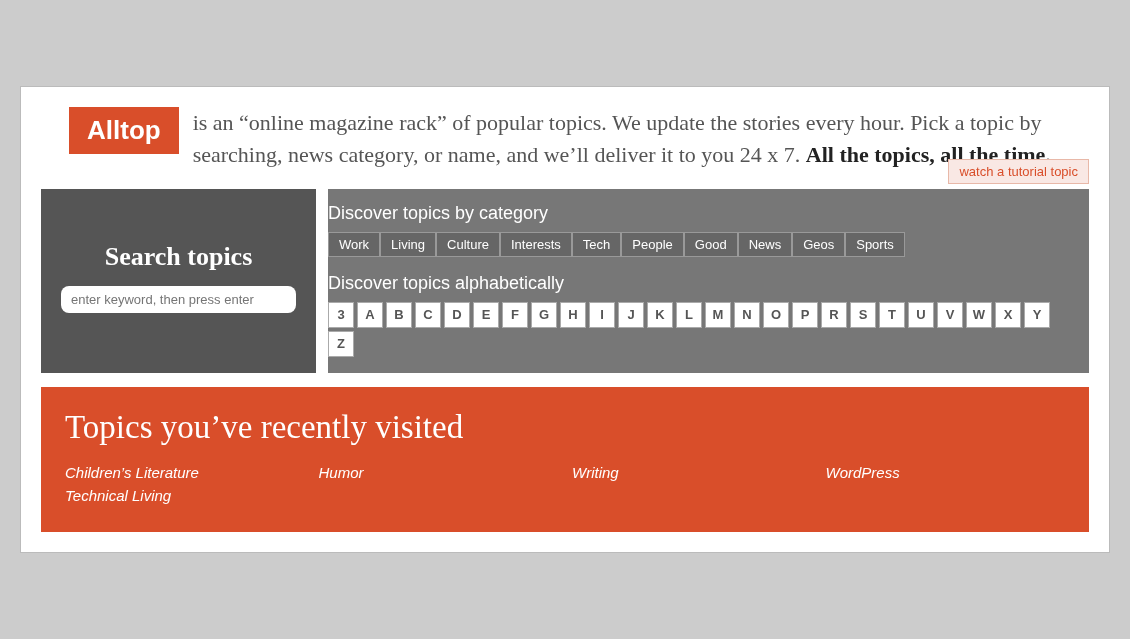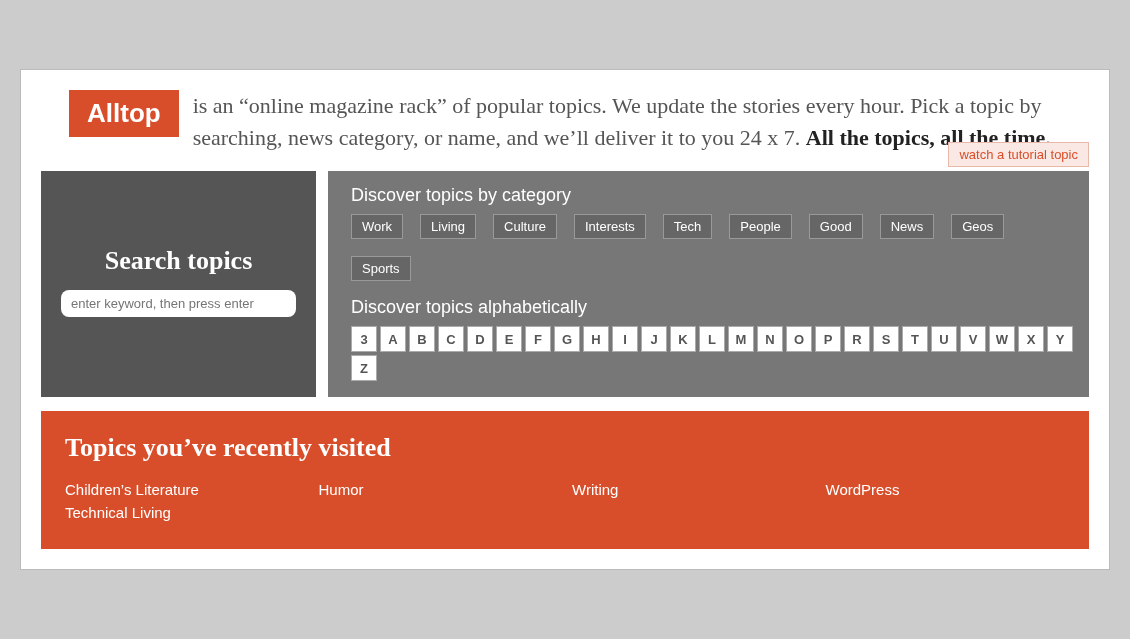--- a/index.html
+++ b/index.html
@@ -92,33 +92,33 @@
       border-radius: 8px;
       font-size: 13px;
       color: #888;
       font-family: Arial, sans-serif;
       outline: none;
     }
     
     .discover-panel {
       background: #777;
       flex: 1;
-      padding: 14px 16px 16px 23px;
+      padding: 14px 16px 16px 0;
     }
     .discover-section-title {
       color: #fff;
       font-size: 18px;
       font-family: Arial, sans-serif;
       font-weight: normal;
       margin-bottom: 8px;
     }
     .category-list {
       display: flex;
       flex-wrap: wrap;
-      gap: 17px;
+      gap: 0;
       margin-bottom: 16px;
     }
     .category-btn {
       background: #666;
       color: #fff;
       border: 1px solid #999;
       padding: 4px 10px;
       font-size: 13px;
       font-family: Arial, sans-serif;
       cursor: pointer;
@@ -142,29 +142,30 @@
       cursor: pointer;
       font-weight: bold;
     }
     
     .recently-visited {
       background: #d94e2a;
       padding: 22px 24px 28px 24px;
     }
     .recently-title {
       color: #fff;
-      font-size: 26px;
+      font-size: 33px;
       font-family: Georgia, serif;
-      font-weight: bold;
+      font-weight: normal;
       margin-bottom: 18px;
     }
     .recently-grid {
       display: grid;
       grid-template-columns: repeat(4, 1fr);
       gap: 6px 14px;
+      font-style: italic;
     }
     .recently-link {
       color: #fff;
       font-size: 15px;
       font-family: Arial, sans-serif;
       text-decoration: none;
       cursor: pointer;
     }
   </style>
 </head>

